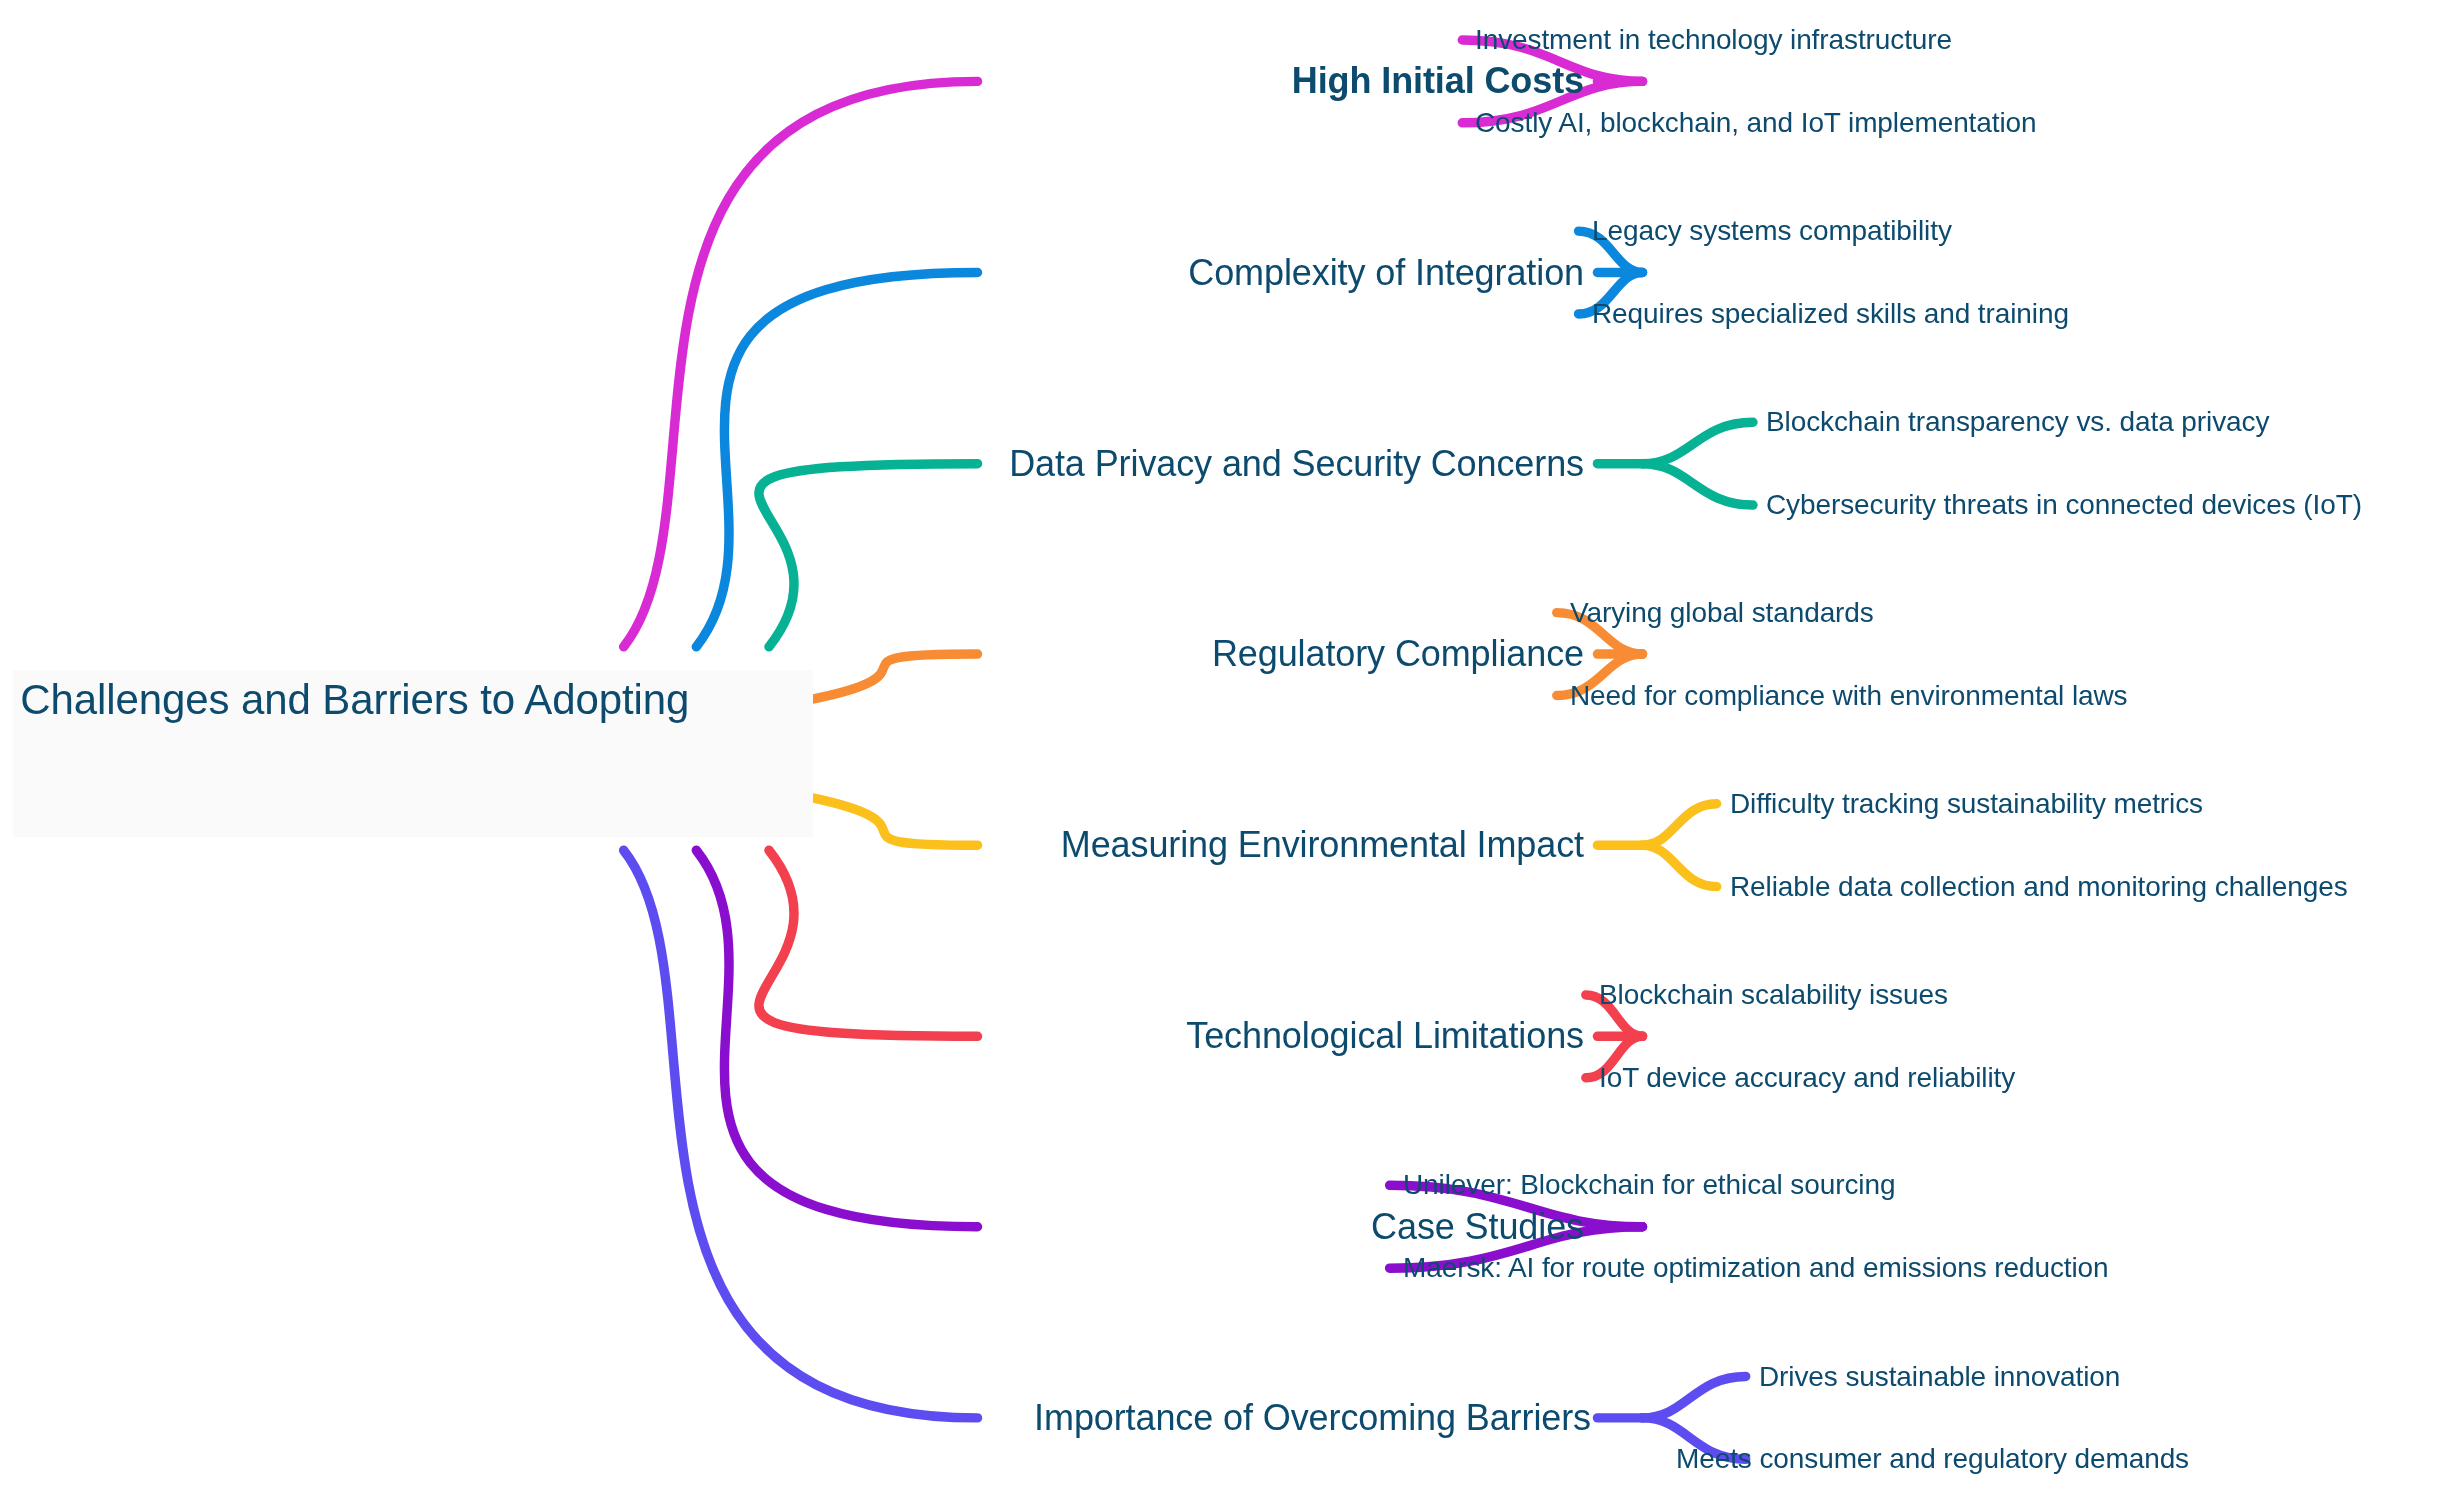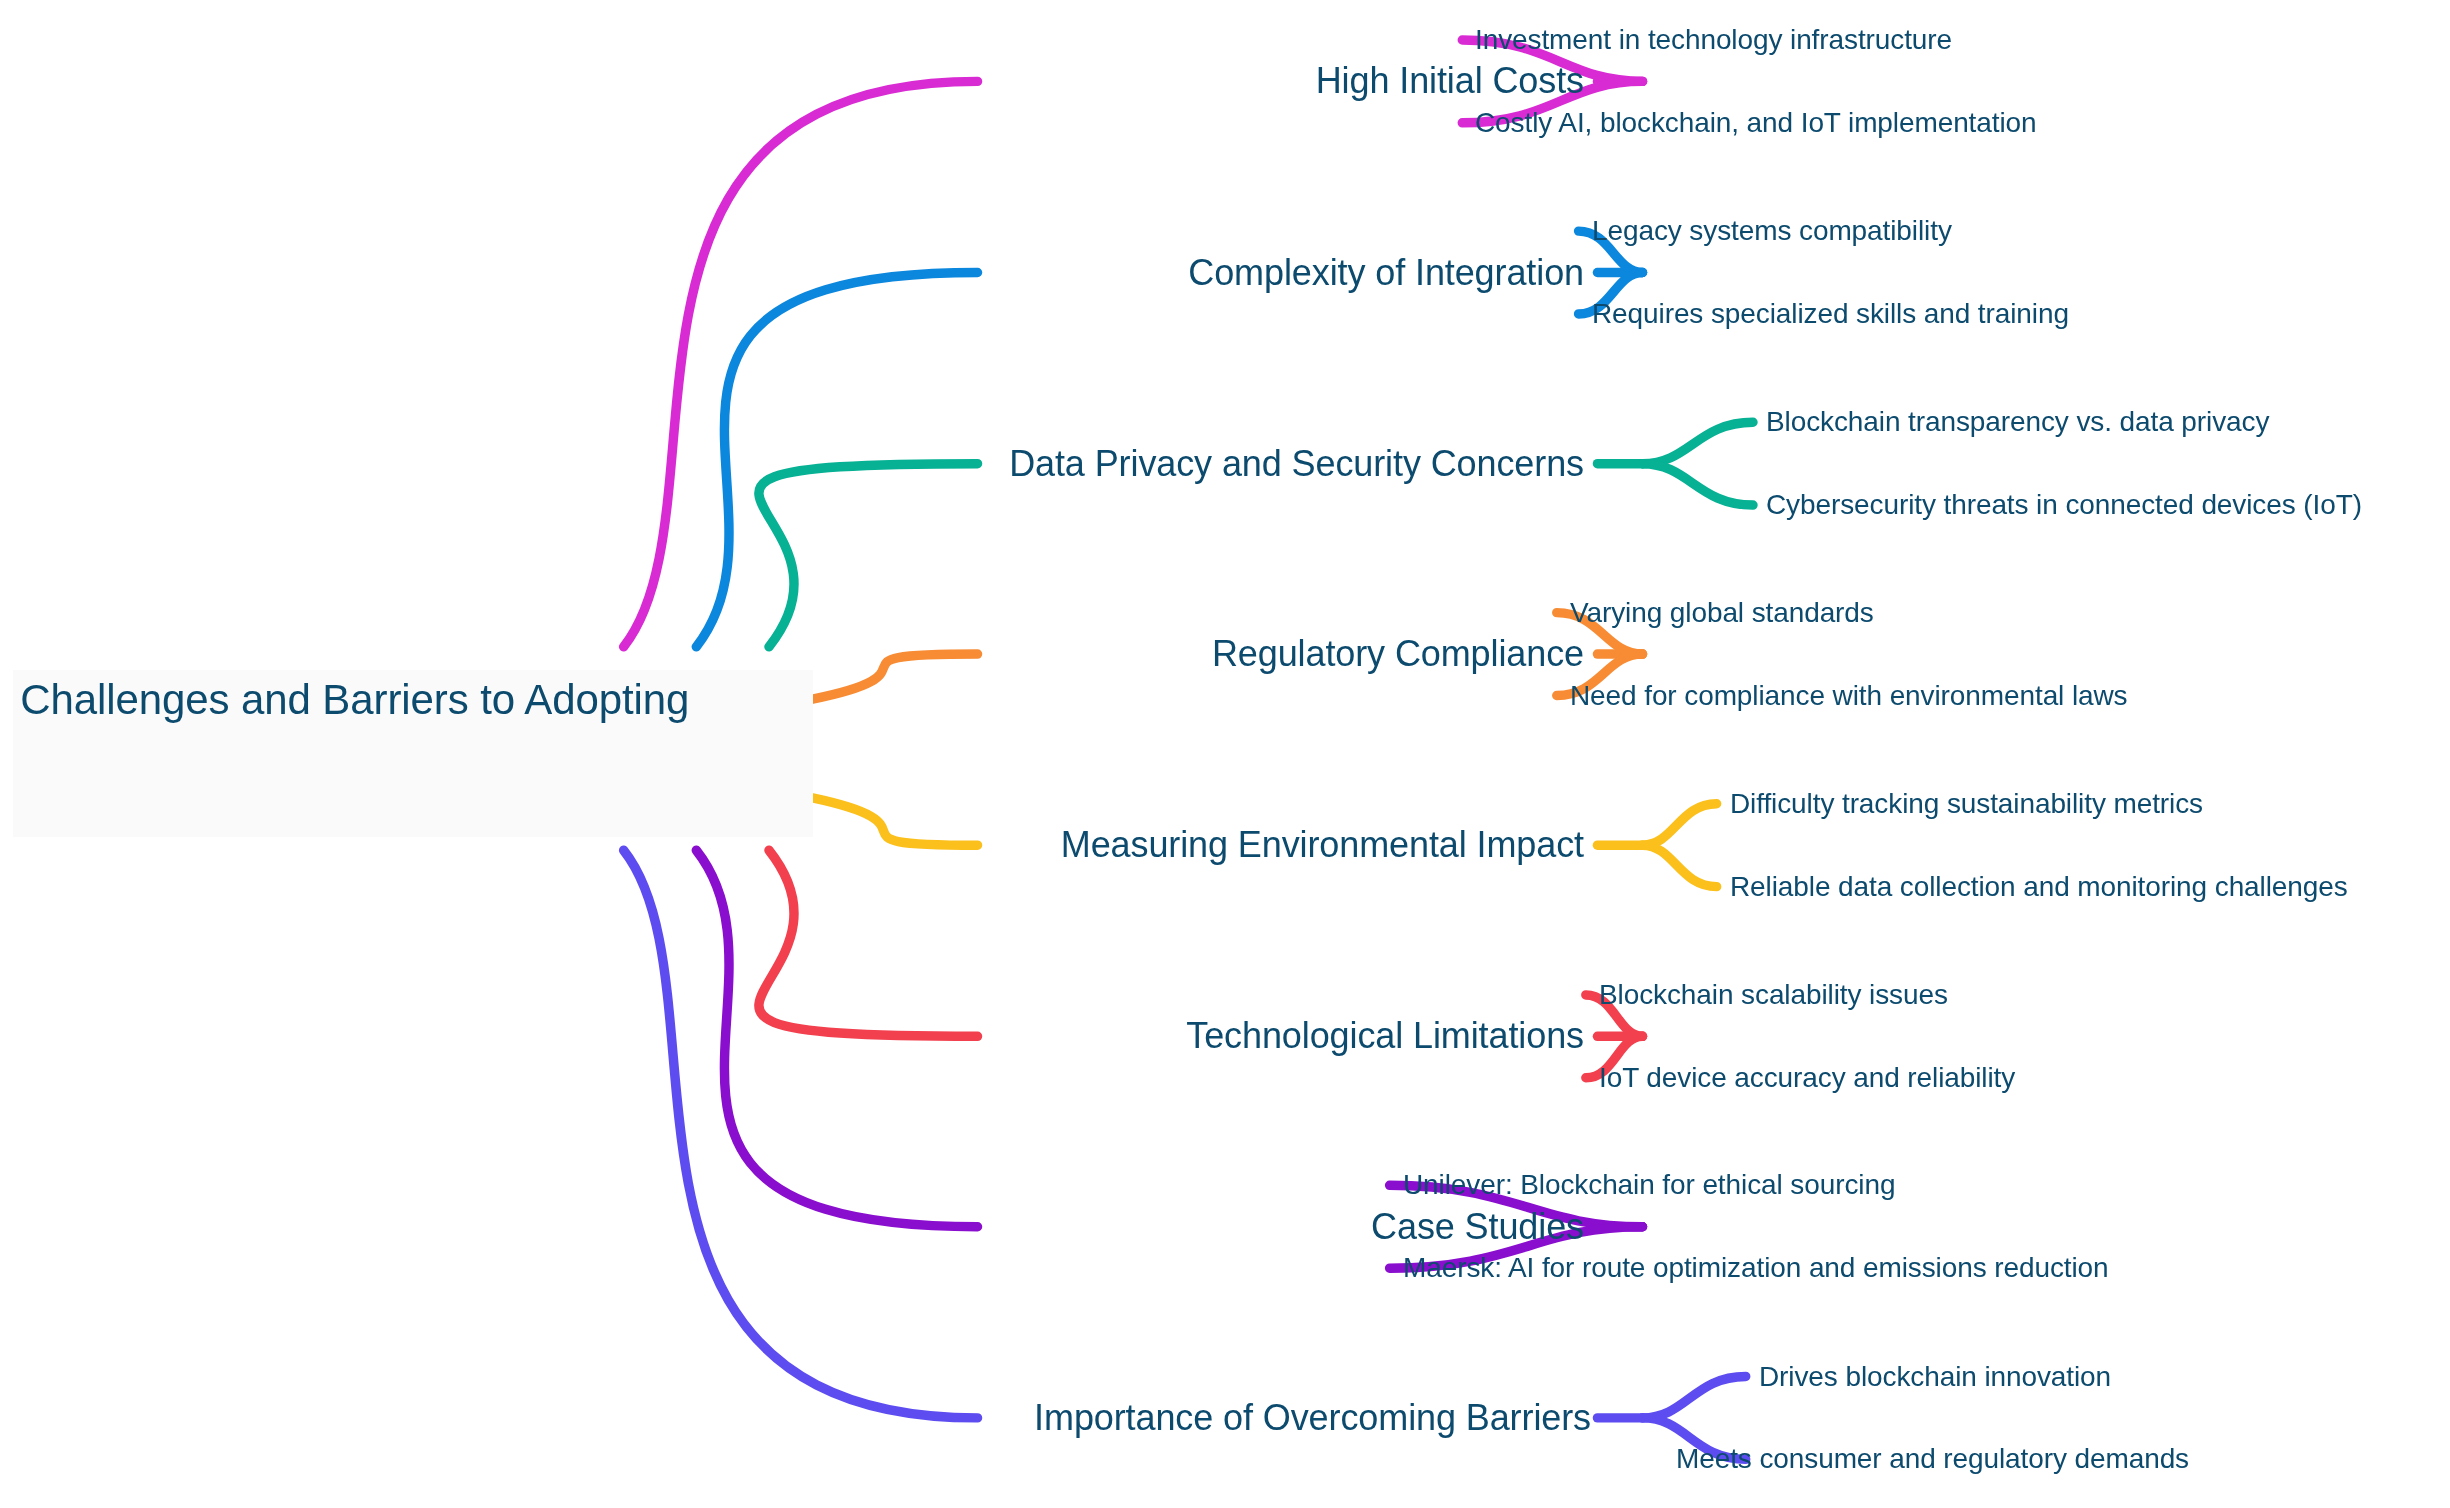--- a/index.html
+++ b/index.html
@@ -97,21 +97,21 @@
         <path d="M 2260 1951 C 2319.64 1951, 2331 1894, 2402 1894" class="edge" stroke="#5D4DF0" stroke-width="13"></path>
         <path d="M 2260 1951 C 2319.64 1951, 2331 2008, 2402 2008" class="edge" stroke="#5D4DF0" stroke-width="13"></path>
       </g>
   </svg>
 
   <div class="node node-root" id="root-node" style="left: 13px; top: 670px; width: 785px; height: 157px;">
     <div>Challenges and Barriers to Adopting</div>
   </div>
 
   <div id="node-layer">
-      <div class="node node-l1" style="left: 0px; top: 81px; width: 1584px;">High Initial Costs</div>
+      <div class="node node-l1" style="left: 0px; top: 81px; width: 1584px; font-weight: bold;">High Initial Costs</div>
       <div class="node node-l2" style="left: 1475px; top: 40px;">Investment in technology infrastructure</div>
       <div class="node node-l2" style="left: 1475px; top: 123px;">Costly AI, blockchain, and IoT implementation</div>
       <div class="node node-l1" style="left: 0px; top: 273px; width: 1584px;">Complexity of Integration</div>
       <div class="node node-l2" style="left: 1592px; top: 231px;">Legacy systems compatibility</div>
       <div class="node node-l2" style="left: 1592px; top: 314px;">Requires specialized skills and training</div>
       <div class="node node-l1" style="left: 0px; top: 464px; width: 1584px;">Data Privacy and Security Concerns</div>
       <div class="node node-l2" style="left: 1766px; top: 422px;">Blockchain transparency vs. data privacy</div>
       <div class="node node-l2" style="left: 1766px; top: 505px;">Cybersecurity threats in connected devices (IoT)</div>
       <div class="node node-l1" style="left: 0px; top: 654px; width: 1584px;">Regulatory Compliance</div>
       <div class="node node-l2" style="left: 1570px; top: 613px;">Varying global standards</div>
@@ -119,18 +119,18 @@
       <div class="node node-l1" style="left: 0px; top: 845px; width: 1584px;">Measuring Environmental Impact</div>
       <div class="node node-l2" style="left: 1730px; top: 804px;">Difficulty tracking sustainability metrics</div>
       <div class="node node-l2" style="left: 1730px; top: 887px;">Reliable data collection and monitoring challenges</div>
       <div class="node node-l1" style="left: 0px; top: 1036px; width: 1584px;">Technological Limitations</div>
       <div class="node node-l2" style="left: 1599px; top: 995px;">Blockchain scalability issues</div>
       <div class="node node-l2" style="left: 1599px; top: 1078px;">IoT device accuracy and reliability</div>
       <div class="node node-l1" style="left: 0px; top: 1227px; width: 1584px;">Case Studies</div>
       <div class="node node-l2" style="left: 1403px; top: 1185px;">Unilever: Blockchain for ethical sourcing</div>
       <div class="node node-l2" style="left: 1403px; top: 1268px;">Maersk: AI for route optimization and emissions reduction</div>
       <div class="node node-l1" style="left: 0px; top: 1418px; width: 1584px; padding-left: 7px;">Importance of Overcoming Barriers</div>
-      <div class="node node-l2" style="left: 1759px; top: 1377px;">Drives blockchain innovation</div>
+      <div class="node node-l2" style="left: 1759px; top: 1377px;">Drives sustainable innovation</div>
       <div class="node node-l2" style="left: 1676px; top: 1459px;">Meets consumer and regulatory demands</div>
     </div>
 
 </div>
 
 
 </body></html>

